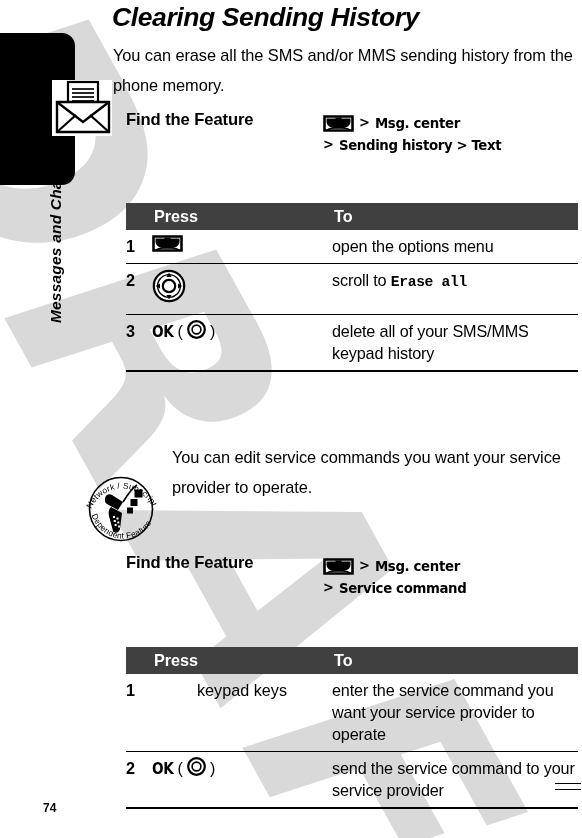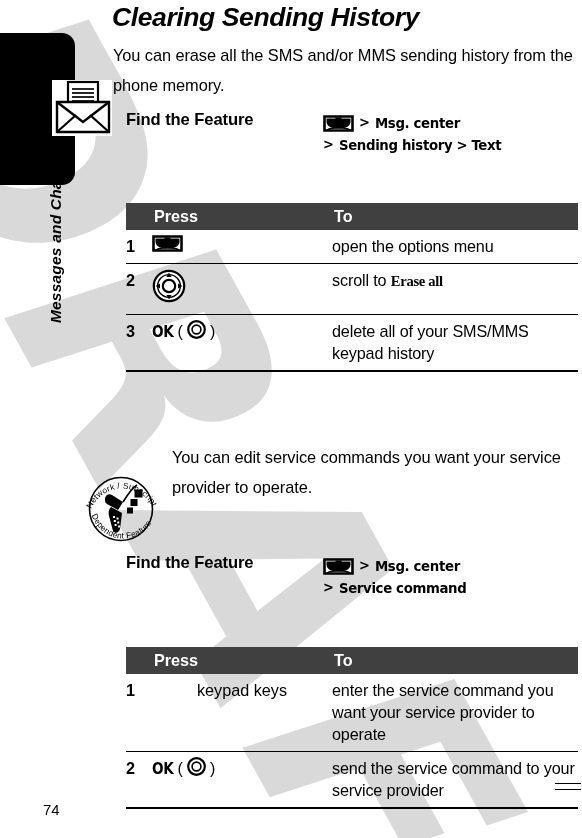--- a/index.html
+++ b/index.html
@@ -207,21 +207,21 @@
 
   td.c-num {
     font-weight: bold;
     font-size: 16.4px;
     width: 26px;
   }
   td.c-press { width: 178px; padding-left: 2px; text-align: center; }
   td.c-to    { width: 244px; padding-left: 2px; letter-spacing: -0.15px; }
 
   td.c-to b {
-    font-family: Liberation Serif, serif;
+    font-family: Liberation Mono, monospace;
     font-size: 14.6px;
     letter-spacing: -0.3px;
   }
 
   .press-cell-inner {
     display: flex;
     align-items: center;
     min-height: 22px;
   }
   .okcap {
@@ -233,22 +233,22 @@
   .paren {
     font-size: 16px;
     padding: 0 4px;
   }
 
   
   #page-number {
     position: absolute;
     left: 43px;
     top: 801px;
-    font-size: 15px;
-    font-weight: normal;
+    font-size: 12px;
+    font-weight: bold;
     z-index: 3;
   }
 
   
   #corner-rule {
     position: absolute;
     right: 1px;
     top: 783px;
     width: 26px;
     height: 5px;

